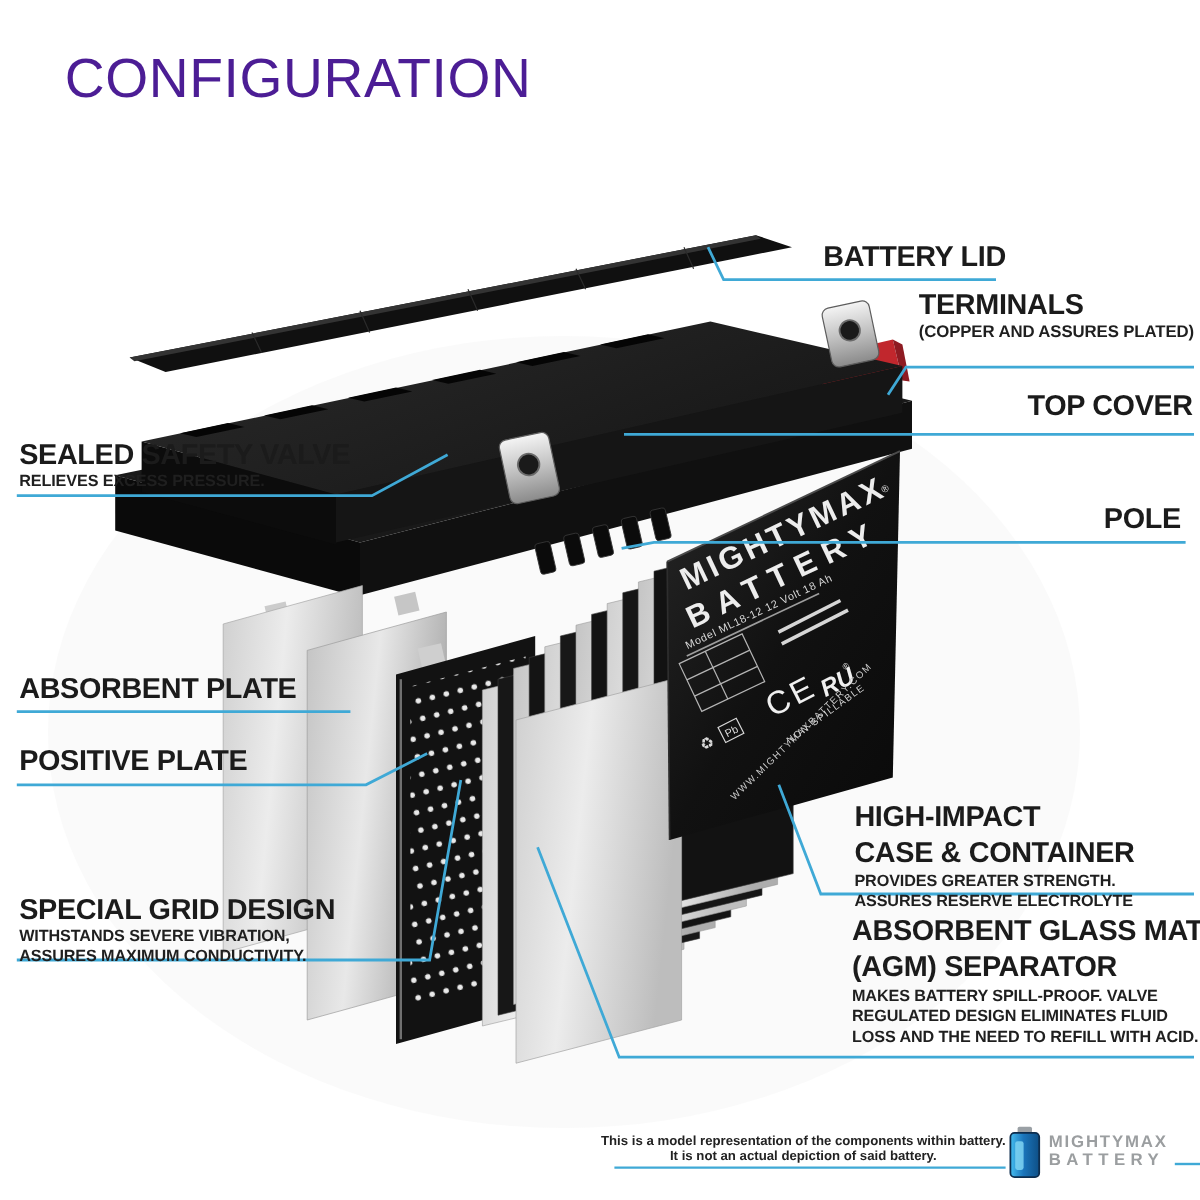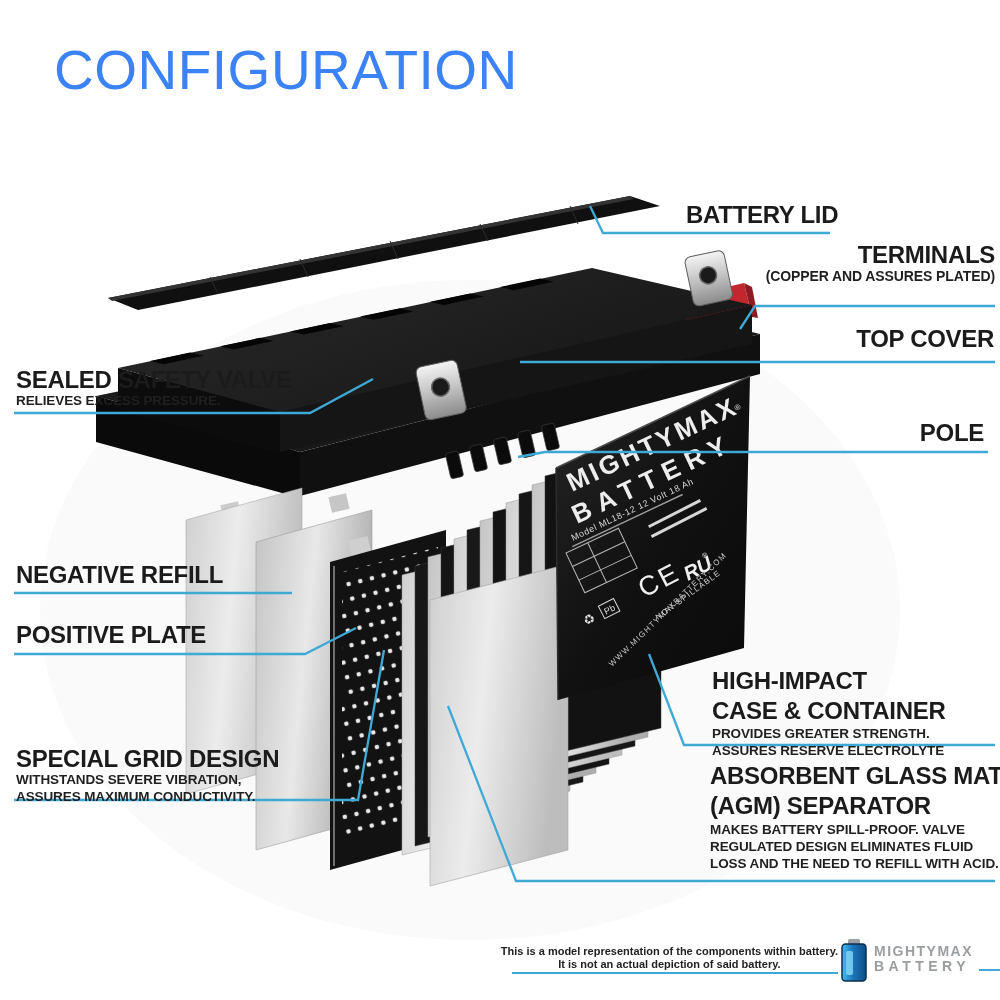--- a/index.html
+++ b/index.html
@@ -1,24 +1,24 @@
 <!DOCTYPE html>
 <html><head>
 <meta charset="utf-8">
 <style>
   html,body{margin:0;padding:0;background:#ffffff;}
   .stage{position:relative;width:1000px;height:1000px;background:#ffffff;overflow:hidden;
          font-family:"Liberation Sans",sans-serif;color:#1b1b1b;}
   svg.scene{position:absolute;left:0;top:0;width:1000px;height:1000px;}
   .txt{position:absolute;z-index:5;}
-  .page-title{font-size:55px;font-weight:400;letter-spacing:0.5px;color:#3b82f6;}
+  .page-title{font-size:46px;font-weight:400;letter-spacing:0.5px;color:#4c1d95;}
   .lbl{font-size:24px;font-weight:700;letter-spacing:-0.3px;color:#1b1b1b;line-height:26px;white-space:nowrap;}
   .lbl2{line-height:30px;}
   .sub{font-size:13.5px;font-weight:700;letter-spacing:-0.1px;color:#1f1f1f;line-height:16.5px;white-space:nowrap;}
-  .right{text-align:right;}
+  .right{}
   .footer-note{font-size:11px;font-weight:700;color:#222;line-height:13px;text-align:center;}
   .logo-text{font-size:14px;font-weight:700;color:#9b9ea0;line-height:15px;letter-spacing:1.5px;white-space:nowrap;}
   .logo-text .l2{letter-spacing:4.5px;}
 </style>
 </head>
 <body>
 
 <div class="stage">
 
   <svg class="scene" viewBox="0 0 1000 1000">
@@ -208,21 +208,21 @@
 
   <div class="txt lbl" style="right:6px;top:326px;">TOP COVER</div>
 
   <div class="txt lbl" style="right:16px;top:420px;">POLE</div>
 
   <div class="txt" style="left:16px;top:367px;">
     <div class="lbl">SEALED SAFETY VALVE</div>
     <div class="sub">RELIEVES EXCESS PRESSURE.</div>
   </div>
 
-  <div class="txt lbl" style="left:16px;top:562px;">NEGATIVE REFILL</div>
+  <div class="txt lbl" style="left:16px;top:562px;">ABSORBENT PLATE</div>
 
   <div class="txt lbl" style="left:16px;top:622px;">POSITIVE PLATE</div>
 
   <div class="txt" style="left:16px;top:746px;">
     <div class="lbl">SPECIAL GRID DESIGN</div>
     <div class="sub">WITHSTANDS SEVERE VIBRATION,</div>
     <div class="sub">ASSURES MAXIMUM CONDUCTIVITY.</div>
   </div>
 
   <div class="txt" style="left:712px;top:666px;">

